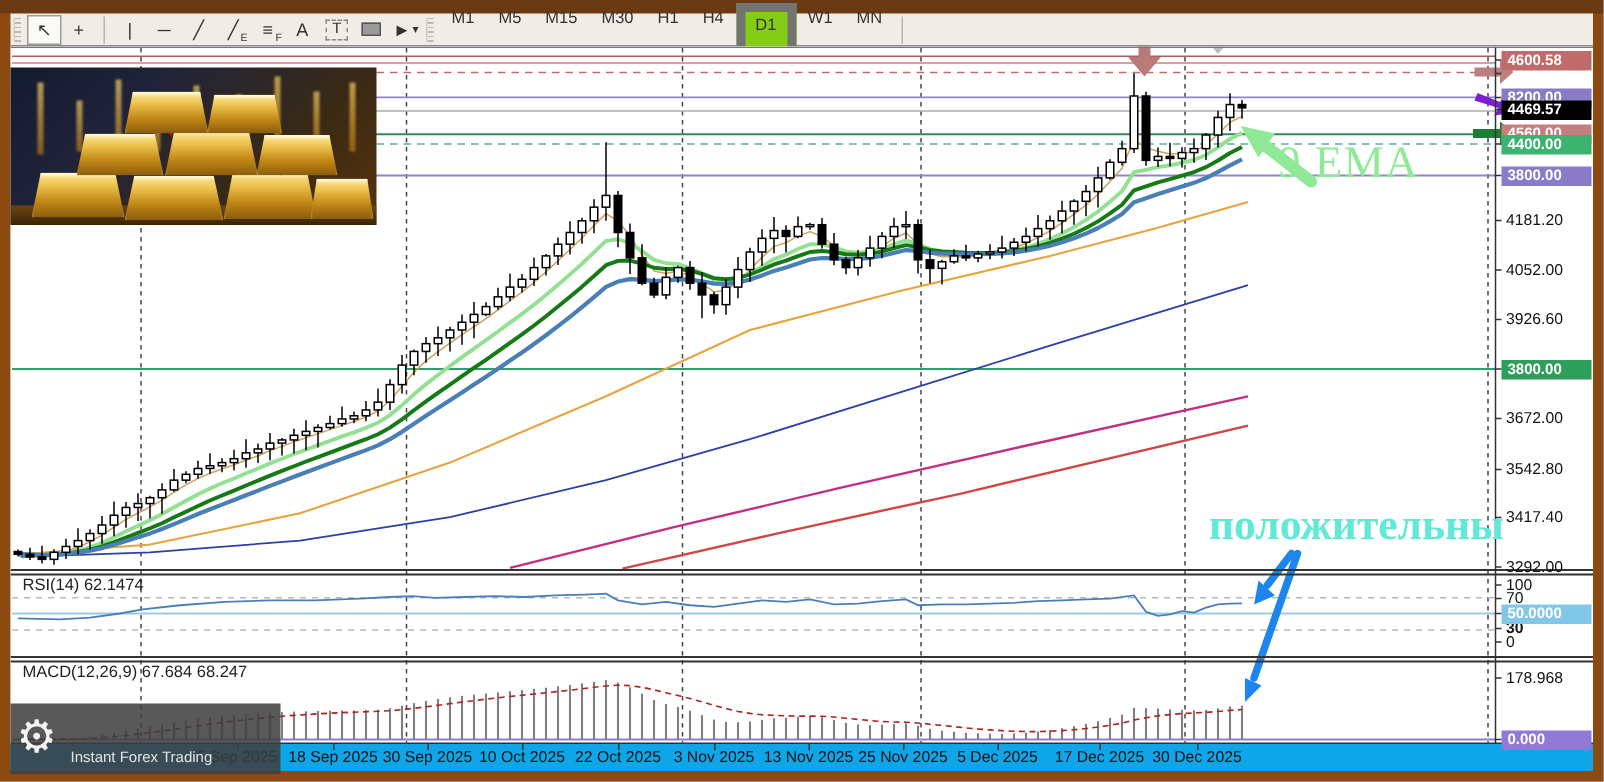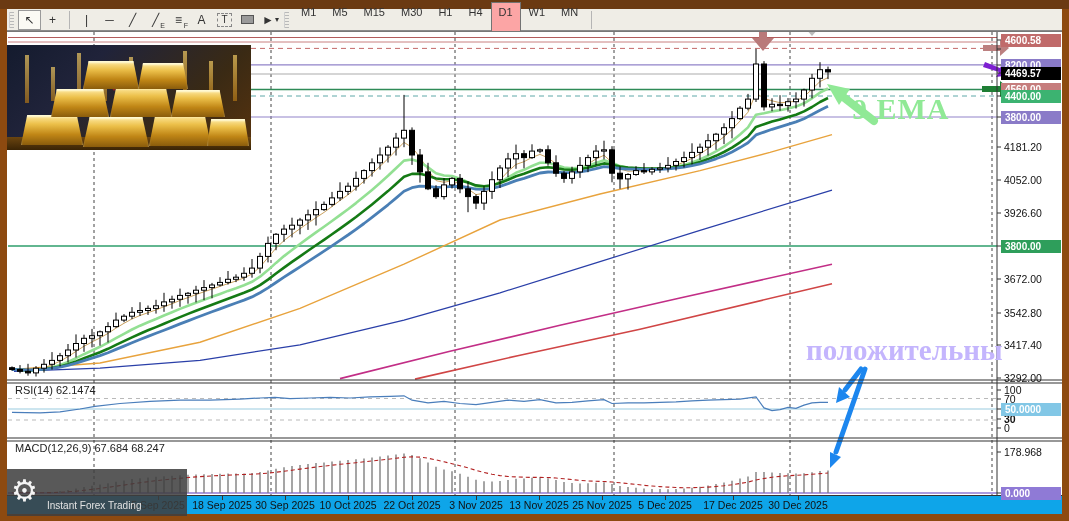--- a/index.html
+++ b/index.html
@@ -16,21 +16,21 @@
   .tool { min-width:23px; height:20px; display:flex; align-items:center; justify-content:center;
           font-size:12px; color:#333; border:1px solid transparent; position:relative; cursor:default; }
   .tool.pressed { background:#FBFAF4; border:1px solid #9a9a9a; }
   .tool .sub { position:absolute; right:1px; bottom:0px; font-size:7px; color:#333; }
   .tool .caret { font-size:8px; margin-left:1px; color:#333; }
   .tool.boxT { }
   .tool.boxT span.g { border:1px dashed #888; padding:0 3px; font-size:10px; line-height:12px; }
   .tool.rectfill span.g { display:block; width:13px; height:9px; background:#9a9a9a; border:1px solid #555; }
   .tdiv { width:1px; height:18px; background:#b5b5b5; margin:0 5px; }
   .tf { padding:0 7px; height:36px; line-height:18px; font-size:11px; color:#333; border:1px solid transparent; cursor:default; }
-  .tf.pressed { background:#fca5a5; border:1px solid #737373; }
+  .tf.pressed { background:#84cc16; border:6px solid #737373; }
   
   #chart-wrap { position:absolute; left:7px; top:31px; width:1055px; height:465px; background:#fff; }
   #chartsvg { position:absolute; left:0; top:0; }
   #title-row { position:absolute; left:12px; top:35px; font-size:12px; color:#000; z-index:5; }
   #title-row .dd { font-size:8px; margin-right:4px; }
   
   #photo { position:absolute; left:7px; top:45px; width:244px; height:105px; overflow:hidden; z-index:4;
            background:linear-gradient(135deg,#141b2e 0%,#20233a 30%,#3a2a14 70%,#58330e 100%); }
   #photo i { position:absolute; display:block; }
   .pc { width:4px; background:linear-gradient(180deg,#ffd76a,#b97a15); opacity:.65; filter:blur(.6px); top:6px; }
@@ -53,24 +53,24 @@
   .chip { position:absolute; left:1001px; width:60px; height:13px; line-height:13px; padding-left:4px;
           font-size:10px; font-weight:bold; color:#fff; z-index:6; }
   .ptick { position:absolute; left:1004px; font-size:10.5px; color:#111; line-height:12px; z-index:5; }
   
   .pane-label { position:absolute; font-size:11px; color:#222; z-index:5; }
   
   #dateaxis { position:absolute; left:7px; top:496px; width:1055px; height:18px; background:#0ea5e9; }
   .dlabel { position:absolute; top:3px; font-size:10.5px; color:#111; transform:translateX(-50%); white-space:nowrap; }
   .dtick { position:absolute; top:0; width:1px; height:4px; background:#333; }
   
-  #ema-note { position:absolute; left:852px; top:92px; font-family:"Liberation Serif",serif; font-weight:bold;
+  #ema-note { position:absolute; left:852px; top:92px; font-family:"Liberation Serif",serif; font-weight:normal;
               font-size:30px; color:#90E996; z-index:6; letter-spacing:1px; }
   #pos-note { position:absolute; left:806px; top:334px; font-family:"Liberation Serif",serif; font-weight:bold;
-              font-size:29px; color:#c4b5fd; z-index:6; }
+              font-size:29px; color:#5eead4; z-index:6; }
   
   #logo { position:absolute; left:7px; top:469px; width:180px; height:47px; background:rgba(62,62,62,.86);
           z-index:8; color:#fff; }
   #logo .gear { position:absolute; left:4px; top:4px; font-size:30px; color:#f4f4f4; }
   #logo .brand { position:absolute; left:38px; top:2px; font-size:25px; font-weight:bold; letter-spacing:.5px; }
   #logo .tag { position:absolute; left:40px; top:31px; font-size:10px; color:#e3e3e3; }
 </style>
 </head>
 <body>
 

